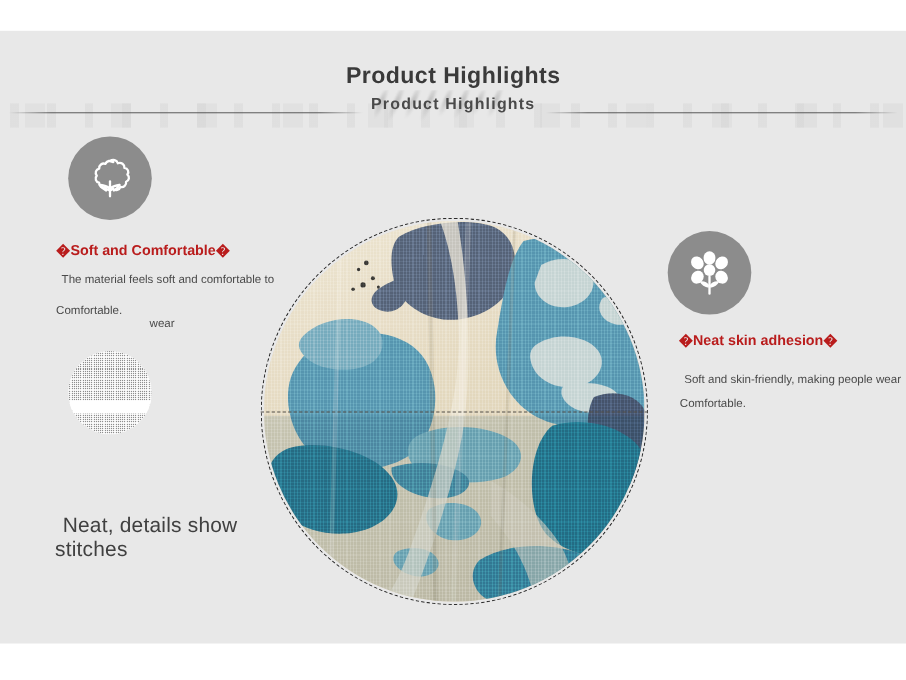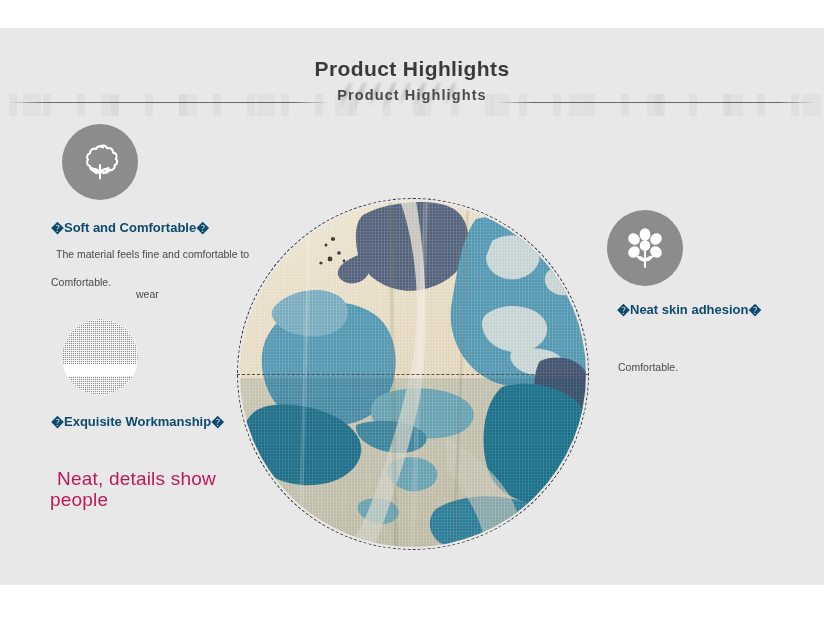--- a/index.html
+++ b/index.html
@@ -151,33 +151,33 @@
     width: 80px;
     height: 12px;
     background: #ffffff;
   }
 
   
   .f-title {
     position: absolute;
     font-size: 13px;
     font-weight: bold;
-    color: #0c4a6e;
+    color: #b91c1c;
     white-space: nowrap;
   }
   .f-line {
     position: absolute;
     font-size: 10.5px;
     color: #4a4a4a;
     white-space: nowrap;
   }
   .f-big {
     position: absolute;
     font-size: 19px;
-    color: #be185d;
+    color: #404040;
     white-space: nowrap;
     letter-spacing: .2px;
   }
 
   
   .fabric-wrap {
     position: absolute;
     left: 237px;
     top: 198px;
     width: 352px;
@@ -279,53 +279,53 @@
         <path d="M24 33.5c-2.6-2.1-5.6-3.1-8.6-3.3"></path>
         <path d="M24 33.5c2.6-2.1 5.6-3.1 8.6-3.3"></path>
         <path d="M15.6 30.2c.9 2.2 2.6 4 4.8 5"></path>
         <path d="M32.4 30.2c-.9 2.2-2.6 4-4.8 5"></path>
       </g>
     </svg>
   </div>
 
   <div class="f-title" style="left:51px; top:218px;">�Soft and Comfortable�</div>
 
-  <div class="f-line" style="left:56px; top:248px;">The material feels fine and comfortable to</div>
+  <div class="f-line" style="left:56px; top:248px;">The material feels soft and comfortable to</div>
   <div class="f-line" style="left:136px; top:264px;margin-top:24px;">wear</div>
   <div class="f-line" style="left:51px; top:276px;">Comfortable.</div>
 
   <div class="icon-circle plain" style="left:62px; top:319px;">
     <span class="mesh"></span>
     <span class="mesh-band"></span>
   </div>
 
-  <div class="f-title" style="left:51px; top:412px;">�Exquisite Workmanship�</div>
 
 
   <div class="f-big" style="left:57px; top:468px;">Neat, details show</div>
-  <div class="f-big" style="left:50px; top:489px;">people</div>
+  <div class="f-big" style="left:50px; top:489px;">stitches</div>
 
   <div class="icon-circle" style="left:607px; top:210px;">
     <svg width="46" height="46" viewBox="0 0 46 46">
       <g fill="#ffffff">
         <ellipse cx="23" cy="9.5" rx="5.4" ry="6.2"></ellipse>
         <ellipse cx="34" cy="14" rx="5.4" ry="6.2" transform="rotate(42 34 14)"></ellipse>
         <ellipse cx="34" cy="27" rx="5.4" ry="6.2" transform="rotate(-42 34 27)"></ellipse>
         <ellipse cx="12" cy="14" rx="5.4" ry="6.2" transform="rotate(-42 12 14)"></ellipse>
         <ellipse cx="12" cy="27" rx="5.4" ry="6.2" transform="rotate(42 12 27)"></ellipse>
         <circle cx="23" cy="20.5" rx="5" r="5.3"></circle>
       </g>
       <path d="M23 26.5V42" stroke="#ffffff" stroke-width="2.1" fill="none" stroke-linecap="round"></path>
       <path d="M22.2 36.5c-3.6-.4-6.6-2.6-8.2-5.6 3.6-.8 7 .6 8.6 3.2z" fill="#ffffff"></path>
       <path d="M23.8 36.5c3.6-.4 6.6-2.6 8.2-5.6-3.6-.8-7 .6-8.6 3.2z" fill="#ffffff"></path>
     </svg>
   </div>
 
   <div class="f-title" style="left:617px; top:300px;">�Neat skin adhesion�</div>
 
+  <div class="f-line" style="left:622px; top:339px;">Soft and skin-friendly, making people wear</div>
   <div class="f-line" style="left:618px; top:361px;">Comfortable.</div>
 
   <div class="fabric-wrap">
     <div class="fabric-clip">
       <svg class="fabric-svg" viewBox="0 0 346 346" preserveAspectRatio="xMidYMid slice">
         <defs>
           <linearGradient id="creamG" x1="0" y1="0" x2="0.4" y2="1">
             <stop offset="0" stop-color="#efe7d5"></stop>
             <stop offset="0.5" stop-color="#e6dcc4"></stop>
             <stop offset="1" stop-color="#ddd2b8"></stop>

